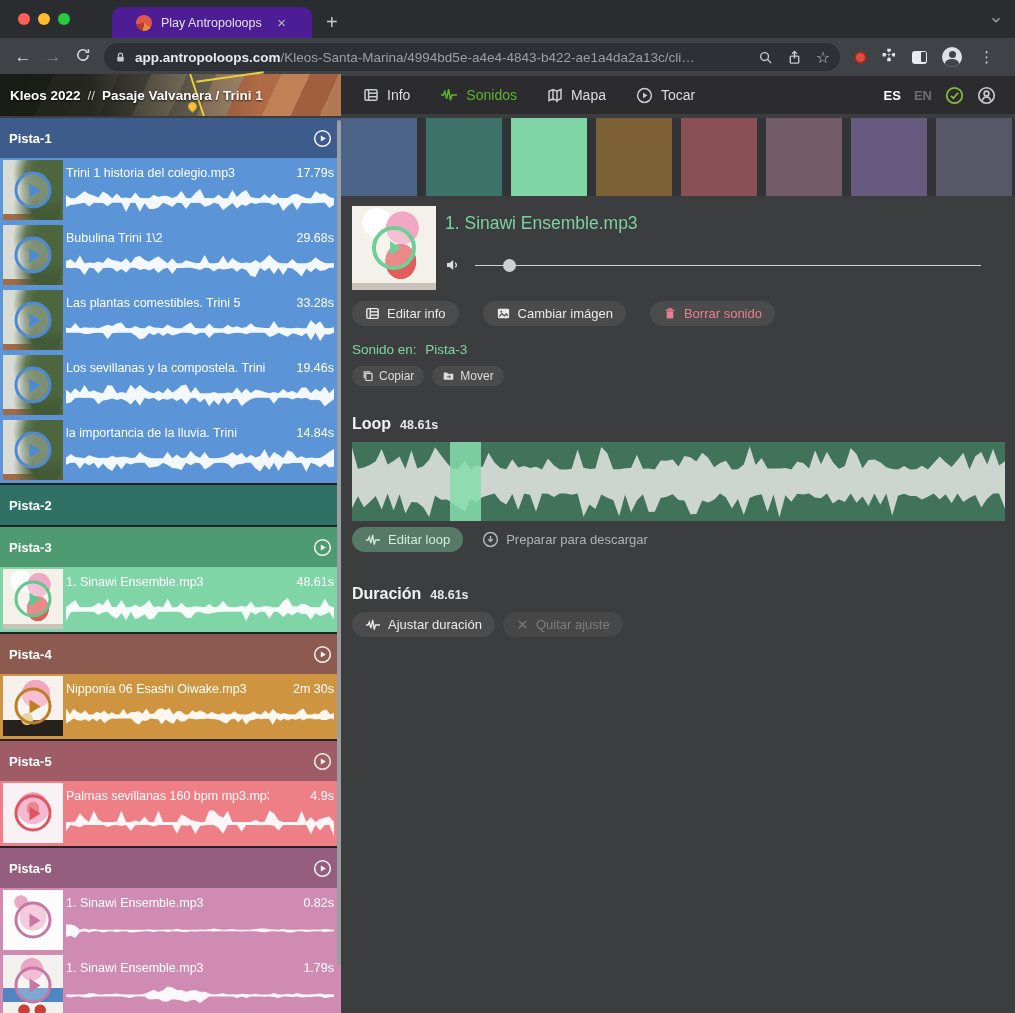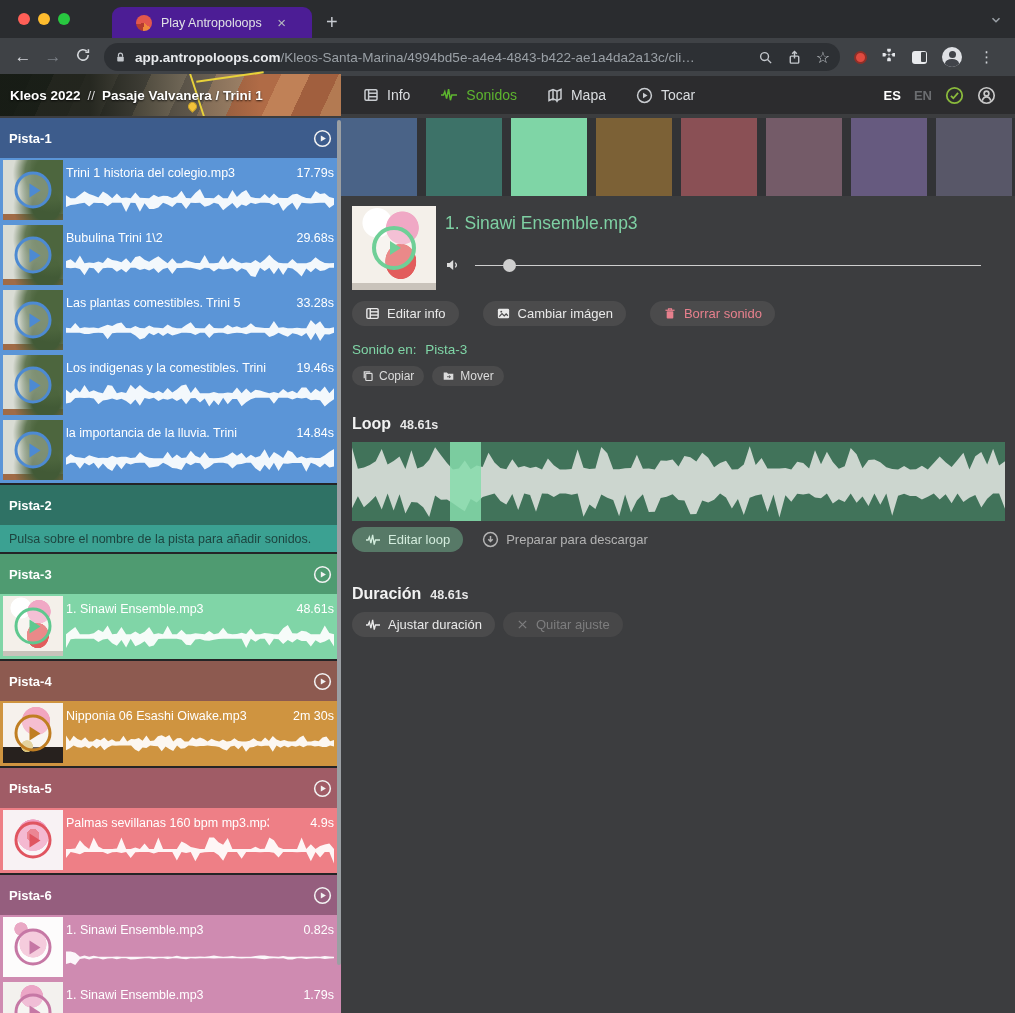--- a/index.html
+++ b/index.html
@@ -311,21 +311,21 @@
               <div class="wavebox">
                 <svg viewBox="0 0 264 27" preserveAspectRatio="none">
                   <polygon fill="rgba(255,255,255,.93)" points="0.0,10.7 4.6,11.3 9.1,5.9 13.7,11.2 18.2,10.3 22.8,10.8 27.3,10.4 31.9,11.3 36.4,9.4 41.0,7.7 45.5,9.1 50.1,6.5 54.6,5.4 59.2,11.0 63.7,11.3 68.3,9.0 72.8,11.0 77.4,11.3 81.9,8.6 86.5,10.4 91.0,10.8 95.6,11.3 100.1,7.5 104.7,10.3 109.2,11.2 113.8,11.3 118.3,8.1 122.9,5.3 127.4,10.9 132.0,11.3 136.6,11.2 141.1,6.6 145.7,10.9 150.2,11.3 154.8,11.2 159.3,7.8 163.9,10.5 168.4,9.2 173.0,11.0 177.5,10.1 182.1,6.3 186.6,10.0 191.2,10.5 195.7,11.1 200.3,11.1 204.8,4.0 209.4,10.7 213.9,10.3 218.5,11.3 223.0,11.2 227.6,10.8 232.1,11.3 236.7,11.3 241.2,2.9 245.8,7.8 250.3,4.3 254.9,11.1 259.4,11.3 264.0,10.3 264.0,15.7 259.4,17.6 254.9,17.2 250.3,24.0 245.8,15.7 241.2,23.3 236.7,15.9 232.1,19.2 227.6,17.3 223.0,16.3 218.5,19.8 213.9,18.1 209.4,15.7 204.8,18.5 200.3,20.1 195.7,15.7 191.2,15.8 186.6,15.7 182.1,15.7 177.5,17.3 173.0,15.9 168.4,15.8 163.9,16.2 159.3,17.3 154.8,15.7 150.2,15.7 145.7,16.3 141.1,21.0 136.6,15.7 132.0,15.7 127.4,18.1 122.9,15.9 118.3,15.7 113.8,15.8 109.2,17.3 104.7,18.6 100.1,15.9 95.6,19.1 91.0,15.8 86.5,18.2 81.9,16.0 77.4,21.1 72.8,22.6 68.3,18.4 63.7,15.7 59.2,15.7 54.6,15.7 50.1,15.8 45.5,16.3 41.0,22.2 36.4,16.1 31.9,15.7 27.3,16.0 22.8,17.0 18.2,17.0 13.7,15.7 9.1,15.8 4.6,15.7 0.0,15.7 "></polygon>
                 </svg>
               </div>
             </div>
             <div class="clip" style="background: rgb(91, 149, 215);">
               <div class="thumb art-door">
                 <div class="ring" style="--c: #4d8ad2;"></div>
               </div>
-              <div class="cname">Los indigenas y la comestibles. Trini</div>
+              <div class="cname">Los sevillanas y la compostela. Trini</div>
               <div class="cdur">19.46s</div>
               <div class="wavebox">
                 <svg viewBox="0 0 264 27" preserveAspectRatio="none">
                   <polygon fill="rgba(255,255,255,.93)" points="0.0,7.8 4.6,11.3 9.1,6.2 13.7,10.5 18.2,3.1 22.8,10.0 27.3,8.3 31.9,10.3 36.4,11.3 41.0,3.0 45.5,3.7 50.1,11.2 54.6,10.1 59.2,11.1 63.7,2.8 68.3,7.2 72.8,3.0 77.4,7.2 81.9,9.9 86.5,11.3 91.0,8.8 95.6,11.2 100.1,5.9 104.7,10.6 109.2,7.5 113.8,3.6 118.3,2.5 122.9,11.0 127.4,5.1 132.0,11.3 136.6,11.3 141.1,11.3 145.7,9.9 150.2,11.3 154.8,11.3 159.3,10.6 163.9,10.9 168.4,5.6 173.0,11.3 177.5,6.4 182.1,11.1 186.6,7.8 191.2,8.4 195.7,9.9 200.3,11.3 204.8,10.0 209.4,11.3 213.9,7.1 218.5,10.4 223.0,8.8 227.6,11.2 232.1,5.4 236.7,5.6 241.2,11.3 245.8,6.7 250.3,9.7 254.9,4.4 259.4,11.3 264.0,6.2 264.0,17.3 259.4,20.6 254.9,24.4 250.3,18.2 245.8,17.8 241.2,18.3 236.7,15.7 232.1,16.4 227.6,15.7 223.0,17.6 218.5,15.7 213.9,15.7 209.4,15.7 204.8,21.7 200.3,15.7 195.7,15.7 191.2,15.7 186.6,15.7 182.1,17.2 177.5,20.2 173.0,24.3 168.4,17.0 163.9,17.1 159.3,22.2 154.8,15.7 150.2,23.3 145.7,18.3 141.1,24.6 136.6,16.4 132.0,20.5 127.4,15.9 122.9,16.3 118.3,22.3 113.8,16.4 109.2,19.1 104.7,16.2 100.1,17.7 95.6,16.8 91.0,19.1 86.5,15.7 81.9,17.1 77.4,16.1 72.8,23.7 68.3,17.5 63.7,22.5 59.2,19.1 54.6,16.7 50.1,18.0 45.5,16.5 41.0,17.7 36.4,18.5 31.9,22.3 27.3,16.6 22.8,15.7 18.2,16.0 13.7,15.7 9.1,16.0 4.6,20.5 0.0,21.4 "></polygon>
                 </svg>
               </div>
             </div>
             <div class="clip" style="background: rgb(91, 149, 215);">
               <div class="thumb art-door">
                 <div class="ring" style="--c: #4d8ad2;"></div>
@@ -337,21 +337,20 @@
                   <polygon fill="rgba(255,255,255,.93)" points="0.0,10.8 4.6,6.9 9.1,10.1 13.7,10.6 18.2,11.3 22.8,8.3 27.3,9.8 31.9,10.9 36.4,10.8 41.0,11.0 45.5,8.7 50.1,10.4 54.6,9.8 59.2,9.8 63.7,11.1 68.3,10.5 72.8,5.1 77.4,9.1 81.9,10.8 86.5,11.3 91.0,11.2 95.6,11.3 100.1,4.7 104.7,11.3 109.2,7.6 113.8,10.9 118.3,10.6 122.9,3.8 127.4,8.8 132.0,10.7 136.6,5.1 141.1,10.9 145.7,11.3 150.2,11.1 154.8,10.3 159.3,8.5 163.9,5.2 168.4,8.7 173.0,5.7 177.5,11.0 182.1,7.7 186.6,10.4 191.2,9.0 195.7,2.2 200.3,11.3 204.8,5.1 209.4,7.8 213.9,11.0 218.5,3.3 223.0,5.3 227.6,11.1 232.1,9.2 236.7,11.2 241.2,10.4 245.8,11.0 250.3,11.0 254.9,8.3 259.4,4.7 264.0,2.0 264.0,19.6 259.4,20.6 254.9,16.4 250.3,20.6 245.8,17.6 241.2,15.7 236.7,24.7 232.1,16.0 227.6,16.0 223.0,15.9 218.5,16.8 213.9,16.5 209.4,23.9 204.8,15.8 200.3,22.9 195.7,17.8 191.2,24.6 186.6,21.2 182.1,15.7 177.5,15.7 173.0,16.9 168.4,17.5 163.9,21.6 159.3,16.7 154.8,15.8 150.2,15.7 145.7,16.3 141.1,20.1 136.6,22.5 132.0,16.3 127.4,15.7 122.9,18.3 118.3,15.8 113.8,22.9 109.2,21.5 104.7,20.9 100.1,17.9 95.6,15.7 91.0,19.3 86.5,20.0 81.9,20.7 77.4,15.8 72.8,15.7 68.3,15.9 63.7,17.4 59.2,16.0 54.6,22.2 50.1,16.7 45.5,24.1 41.0,21.5 36.4,16.4 31.9,21.8 27.3,15.8 22.8,18.4 18.2,15.7 13.7,21.7 9.1,15.7 4.6,15.7 0.0,17.8 "></polygon>
                 </svg>
               </div>
             </div>
           </section>
           <div class="tgap"></div>
           <section>
             <div class="trackhead" style="background: rgb(47, 114, 101);">
               <span>Pista-2</span>
             </div>
-            <div class="trackmsg" style="background: rgb(59, 161, 146); color: rgb(29, 69, 64);">Pulsa sobre el nombre de la pista para añadir sonidos.</div>
           </section>
           <div class="tgap"></div>
           <section>
             <div class="trackhead" style="background: rgb(79, 155, 113);">
               <span>Pista-3</span>
               <span class="pb">
                 <svg width="19" height="19" viewBox="0 0 16 16" fill="none" stroke="#f2f2f2" stroke-width="1.3">
                   <circle cx="8" cy="8" r="6.6"></circle>
                   <path d="M6.6 5.4l4.3 2.6-4.3 2.6z" fill="#f2f2f2" stroke="none"></path>
                 </svg>

